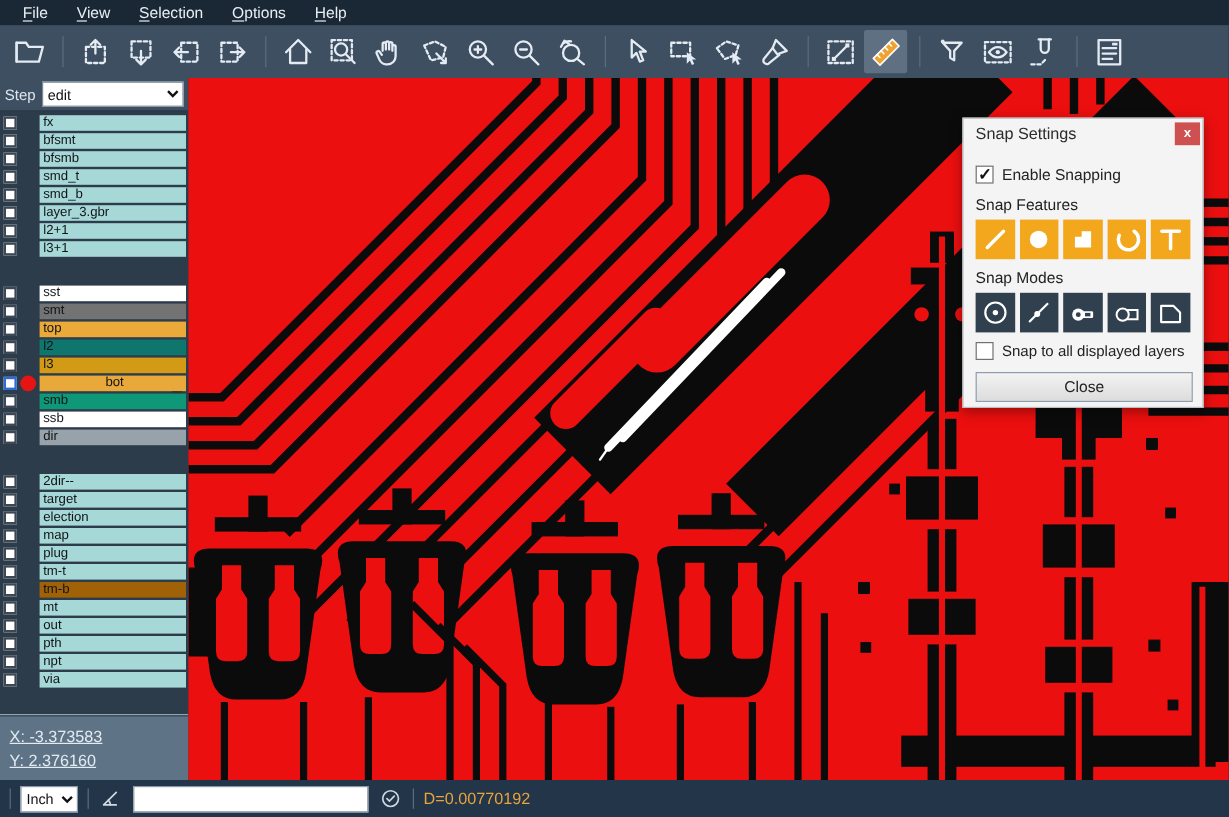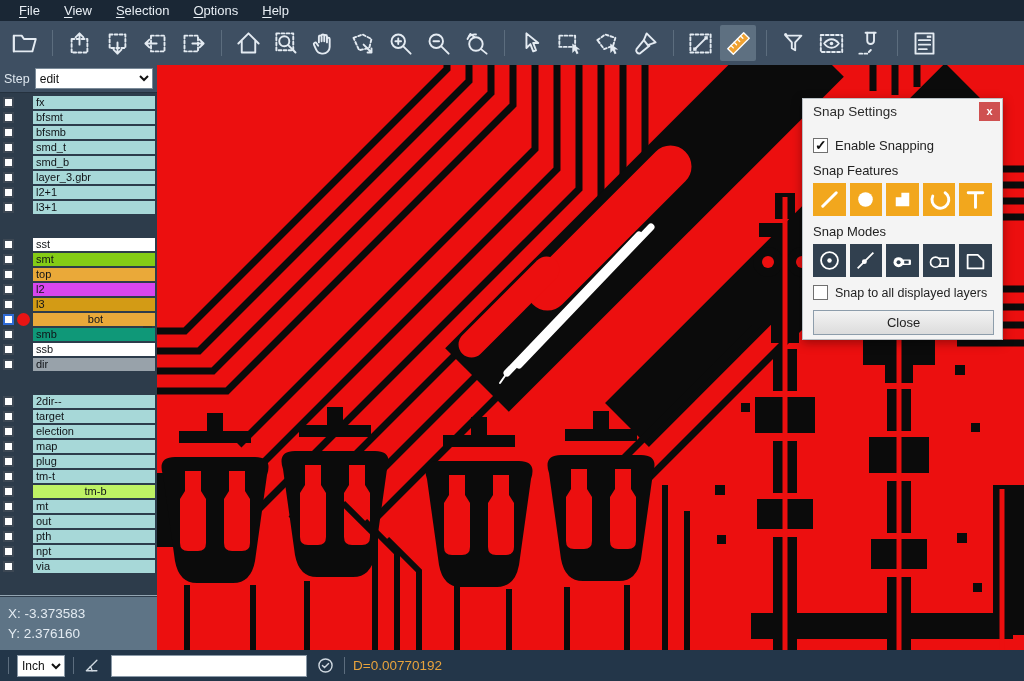--- a/index.html
+++ b/index.html
@@ -45,21 +45,21 @@
     display:flex; align-items:center; padding-left:3px; cursor:pointer; }
   .layer-text { font-size:11px; color:#101418; line-height:13px; }
   .grid-glyph { margin-left:auto; margin-right:3px; width:9px; height:9px;
     border:1px solid #333;
     background:
       linear-gradient(#333,#333) 50% 0/1px 100% no-repeat,
       linear-gradient(#333,#333) 0 50%/100% 1px no-repeat; }
   .side-bottom { flex:1; background:#5e7486; position:relative; }
   .xy-block { position:absolute; left:0; right:0; bottom:6px; padding:8px 8px 0 8px;
     border-top:1px solid #93a5b2; }
-  .xy-line { color:#e3ebf2; font-size:13.5px; line-height:20px; }
+  .xy-line { color:#e3ebf2; font-size:13.5px; line-height:20px;text-decoration:underline; }
 
   
   .canvas { position:relative; flex:1; background:#ec0f0f; overflow:hidden; }
   .canvas svg.art { position:absolute; left:0; top:0; }
 
   
   .dialog { position:absolute; left:645px; top:33px; width:201px; height:242px;
     background:#f4f4f4; border:1px solid #b9bfc4; box-shadow:0 3px 10px rgba(0,0,0,.35); }
   .dlg-title { height:25px; display:flex; align-items:center; padding:0 2px 0 10px; }
   .dlg-title-text { flex:1; font-size:13.5px; color:#2b2b2b; }
@@ -316,33 +316,33 @@
         </div>
         <div class="layer-group">
           <div class="layer-row">
             <span class="layer-cb"></span>
             <span class="layer-field" style="background: rgb(255, 255, 255);">
               <span class="layer-text">sst</span>
             </span>
           </div>
           <div class="layer-row">
             <span class="layer-cb"></span>
-            <span class="layer-field" style="background: #84cc16;">
+            <span class="layer-field" style="background: #737373;">
               <span class="layer-text">smt</span>
             </span>
           </div>
           <div class="layer-row">
             <span class="layer-cb"></span>
             <span class="layer-field" style="background: rgb(234, 169, 57);">
               <span class="layer-text">top</span>
             </span>
           </div>
           <div class="layer-row">
             <span class="layer-cb"></span>
-            <span class="layer-field" style="background: #d946ef;">
+            <span class="layer-field" style="background: #0f766e;">
               <span class="layer-text">l2</span>
             </span>
           </div>
           <div class="layer-row">
             <span class="layer-cb"></span>
             <span class="layer-field" style="background: rgb(211, 155, 21);">
               <span class="layer-text">l3</span>
             </span>
           </div>
           <div class="layer-row">
@@ -404,21 +404,21 @@
             </span>
           </div>
           <div class="layer-row">
             <span class="layer-cb"></span>
             <span class="layer-field" style="background: rgb(167, 216, 216);">
               <span class="layer-text">tm-t</span>
             </span>
           </div>
           <div class="layer-row">
             <span class="layer-cb"></span>
-            <span class="layer-field" style="background: #bef264; justify-content: center;">
+            <span class="layer-field" style="background: #a16207;">
               <span class="layer-text">tm-b</span>
             </span>
           </div>
           <div class="layer-row">
             <span class="layer-cb"></span>
             <span class="layer-field" style="background: rgb(167, 216, 216);">
               <span class="layer-text">mt</span>
             </span>
           </div>
           <div class="layer-row">

